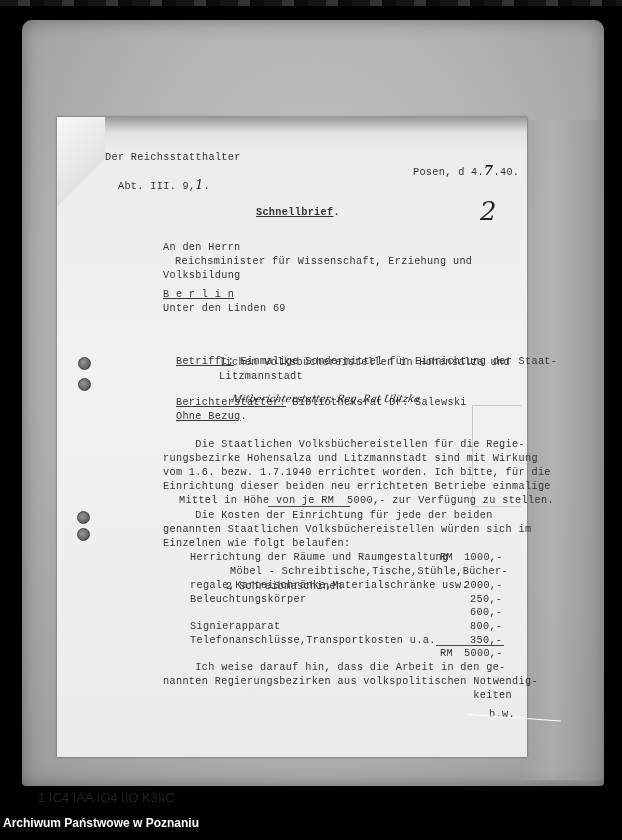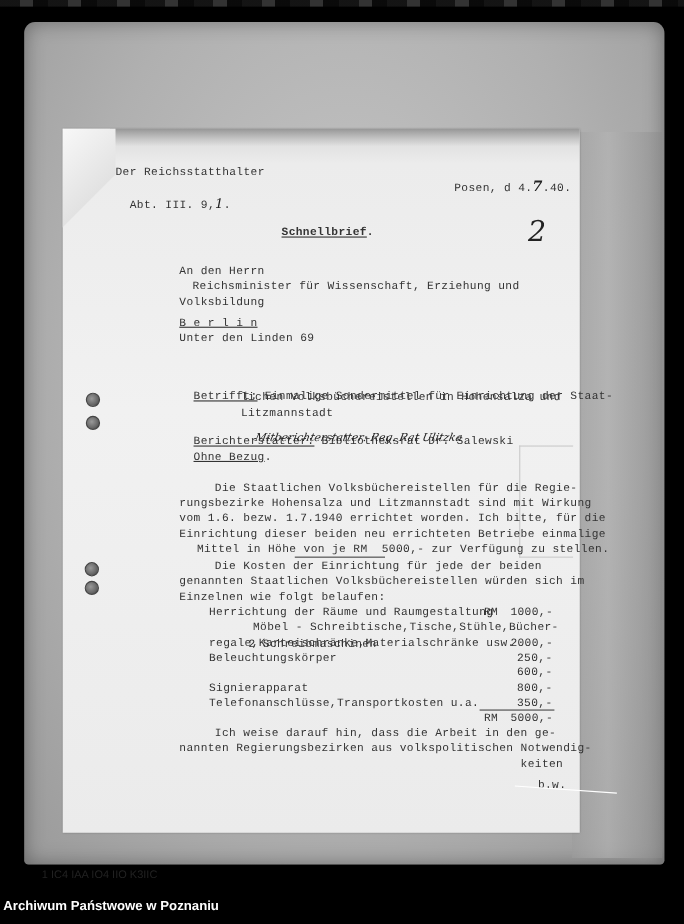--- a/index.html
+++ b/index.html
@@ -56,21 +56,21 @@
     }
     .rule {
       position: absolute; height: 1px; background: #444;
     }
     .whiteline {
       position: absolute; left: 468px; top: 714px; width: 93px; height: 1px; background: #fff;
       transform: rotate(4deg); transform-origin: left center;
     }
     .footer-code {
       position: absolute; left: 38px; top: 790px; font-family: "Liberation Sans", sans-serif;
-      font-size: 10px; color: #222;
+      font-size: 13px; color: #222;
     }
     .footer {
       position: absolute; left: 3px; top: 816px; font-family: "Liberation Sans", sans-serif;
       font-size: 12px; font-weight: bold; color: #fff;
     }
   </style>
 </head>
 <body>
 
 <div class="film-top"></div>

